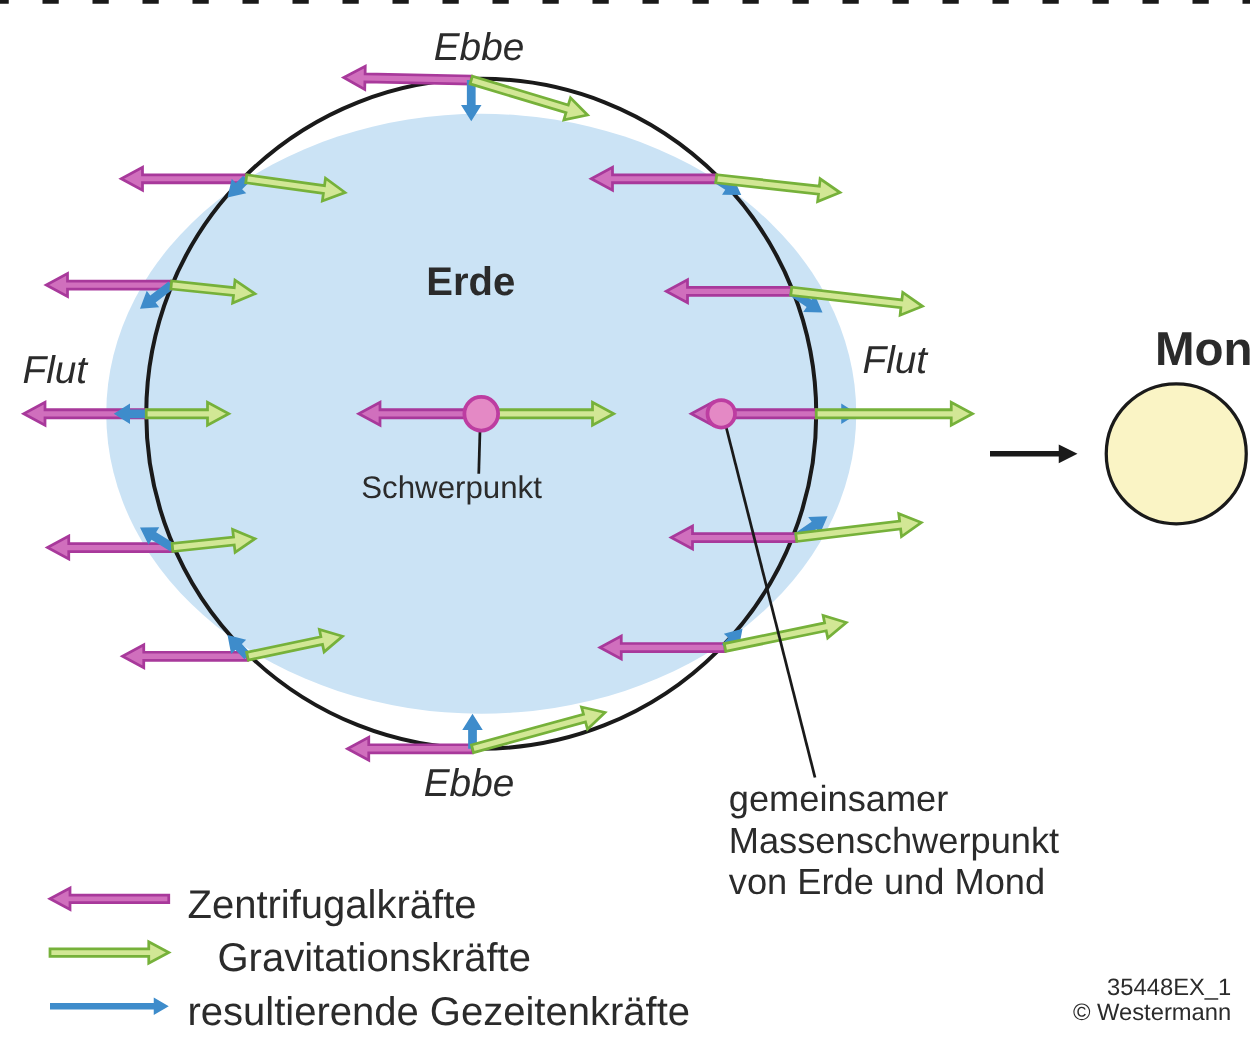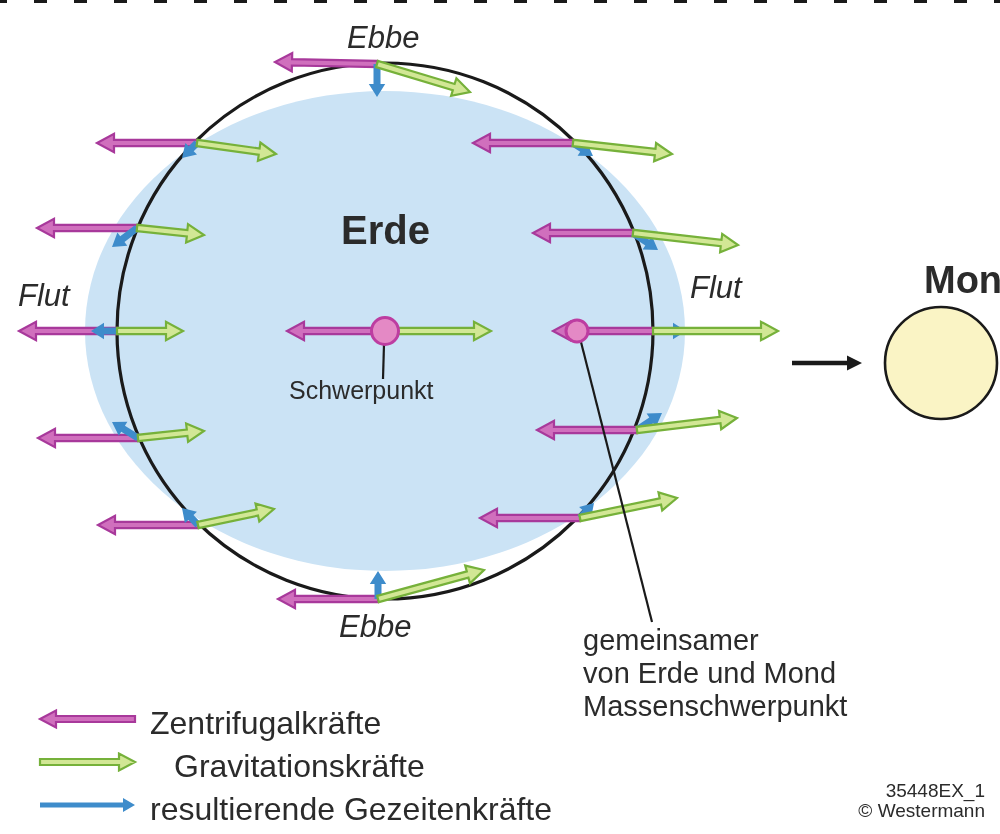--- a/index.html
+++ b/index.html
@@ -8,21 +8,21 @@
     font-family:"Liberation Sans",sans-serif;color:var(--ink,#2b2b2b);background:#ffffff;
   }
   #diagram-svg{position:absolute;left:0;top:0;}
   .lbl{position:absolute;white-space:nowrap;line-height:1.05;}
   .italic{font-style:italic;font-size:31px;}
   .bold{font-weight:bold;}
   .lbl-ebbe-top{left:347px;top:22px;}
   .lbl-ebbe-bottom{left:339px;top:611px;}
   .lbl-flut-left{left:18px;top:280px;}
   .lbl-flut-right{left:690px;top:272px;}
-  .lbl-erde{left:341px;top:209px;font-size:40px;}
+  .lbl-erde{left:341px;top:209px;font-size:32px;}
   .lbl-mond{left:924px;top:261px;font-size:38px;}
   .lbl-schwerpunkt{left:289px;top:377px;font-size:25px;}
   .lbl-barycenter{left:583px;top:624px;font-size:29px;line-height:33px;white-space:nowrap;}
   .legend-label{position:absolute;left:150px;font-size:32px;white-space:nowrap;}
   .legend-row-0{top:705px;}
   .legend-row-1{top:748px;margin-left:24px;}
   .legend-row-2{top:791px;}
   .footer-txt{position:absolute;right:15px;text-align:center;font-size:19px;white-space:nowrap;}
   .footer-id{top:780px;}
   .footer-copy{top:800px;}
@@ -87,22 +87,22 @@
   <div class="lbl italic lbl-ebbe-top">Ebbe</div>
   <div class="lbl italic lbl-ebbe-bottom">Ebbe</div>
   <div class="lbl italic lbl-flut-left">Flut</div>
   <div class="lbl italic lbl-flut-right">Flut</div>
   <div class="lbl bold lbl-erde">Erde</div>
   <div class="lbl bold lbl-mond">Mond</div>
   <div class="lbl lbl-schwerpunkt">Schwerpunkt</div>
 
   <div class="lbl lbl-barycenter">
     <div>gemeinsamer</div>
+    <div>Massenschwerpunkt</div>
     <div>von Erde und Mond</div>
-    <div>Massenschwerpunkt</div>
   </div>
 
   <div>
     <div class="legend-label legend-row-0">Zentrifugalkräfte</div>
     <div class="legend-label legend-row-1">Gravitationskräfte</div>
     <div class="legend-label legend-row-2">resultierende Gezeitenkräfte</div>
   </div>
 
   <div class="footer-txt footer-id">35448EX_1</div>
   <div class="footer-txt footer-copy">© Westermann</div>

